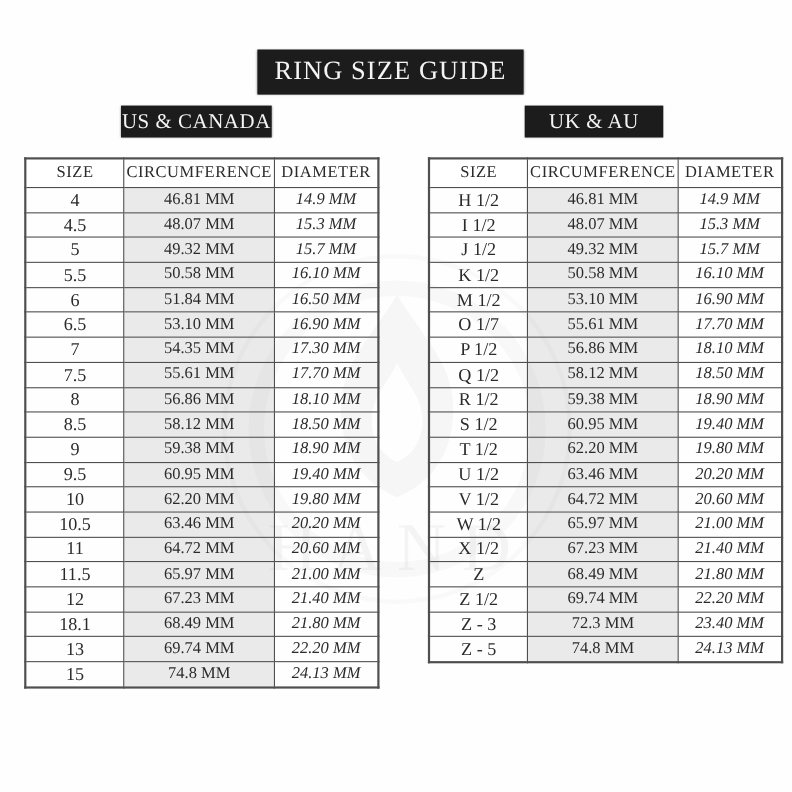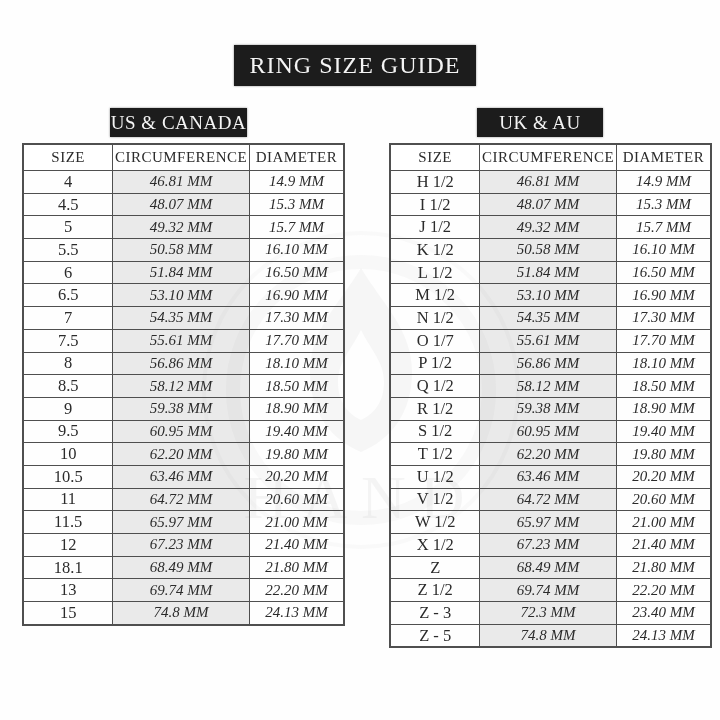--- a/index.html
+++ b/index.html
@@ -10,21 +10,21 @@
     color:#2b2b2b;
   }
   .title-box {
     position:absolute; left:234px; top:45px; width:242px; height:41px;
     background:#1c1c1c; color:#f4f4f4;
     display:flex; align-items:center; justify-content:center;
     font-size:24px; letter-spacing:1px; white-space:nowrap;
     box-shadow:0 0 2px rgba(0,0,0,.45);
   }
   .region-label {
-    position:absolute; top:108px; height:29px;
+    position:absolute; top:96px; height:29px;
     background:#1c1c1c; color:#f4f4f4;
     display:flex; align-items:center; justify-content:center;
     font-size:19px; letter-spacing:.5px; white-space:nowrap;
     box-shadow:0 0 2px rgba(0,0,0,.45);
   }
   #label-us { left:110px; width:137px; }
   #label-uk { left:477px; width:126px; }
 
   .size-table {
     position:absolute; top:143px; width:323px;
@@ -36,21 +36,21 @@
     border:1px solid #4f4f4f; text-align:center; padding:0;
     overflow:hidden; white-space:nowrap;
   }
   .size-table { border:2px solid #4f4f4f; }
   .size-table th {
     height:25px; font-weight:normal; font-size:15px;
     letter-spacing:.5px; color:#2b2b2b; background:rgba(255,255,255,.55);
   }
   .size-table td { height:21.7px; font-size:15px; color:#2b2b2b; }
   .size-table td.col-size { font-size:16.5px; }
-  .size-table td.col-circ { background:rgba(110,110,110,.14);font-style:italic; }
+  .size-table td.col-circ { background:rgba(110,110,110,.14); }
   .size-table td.col-diam { background:rgba(255,255,255,0);font-style:italic; }
 
   .watermark {
     position:absolute; left:0; top:0; width:720px; height:720px;
     z-index:1; pointer-events:none;
   }
 </style>
 </head>
 <body>
 
@@ -217,35 +217,25 @@
           <td class="col-size">J 1/2</td>
           <td class="col-circ">49.32 MM</td>
           <td class="col-diam">15.7 MM</td>
         </tr>
         <tr>
           <td class="col-size">K 1/2</td>
           <td class="col-circ">50.58 MM</td>
           <td class="col-diam">16.10 MM</td>
         </tr>
         <tr>
-          <td class="col-size">L 1/2</td>
-          <td class="col-circ">51.84 MM</td>
-          <td class="col-diam">16.50 MM</td>
-        </tr>
-        <tr>
           <td class="col-size">M 1/2</td>
           <td class="col-circ">53.10 MM</td>
           <td class="col-diam">16.90 MM</td>
         </tr>
         <tr>
-          <td class="col-size">N 1/2</td>
-          <td class="col-circ">54.35 MM</td>
-          <td class="col-diam">17.30 MM</td>
-        </tr>
-        <tr>
           <td class="col-size">O 1/7</td>
           <td class="col-circ">55.61 MM</td>
           <td class="col-diam">17.70 MM</td>
         </tr>
         <tr>
           <td class="col-size">P 1/2</td>
           <td class="col-circ">56.86 MM</td>
           <td class="col-diam">18.10 MM</td>
         </tr>
         <tr>

